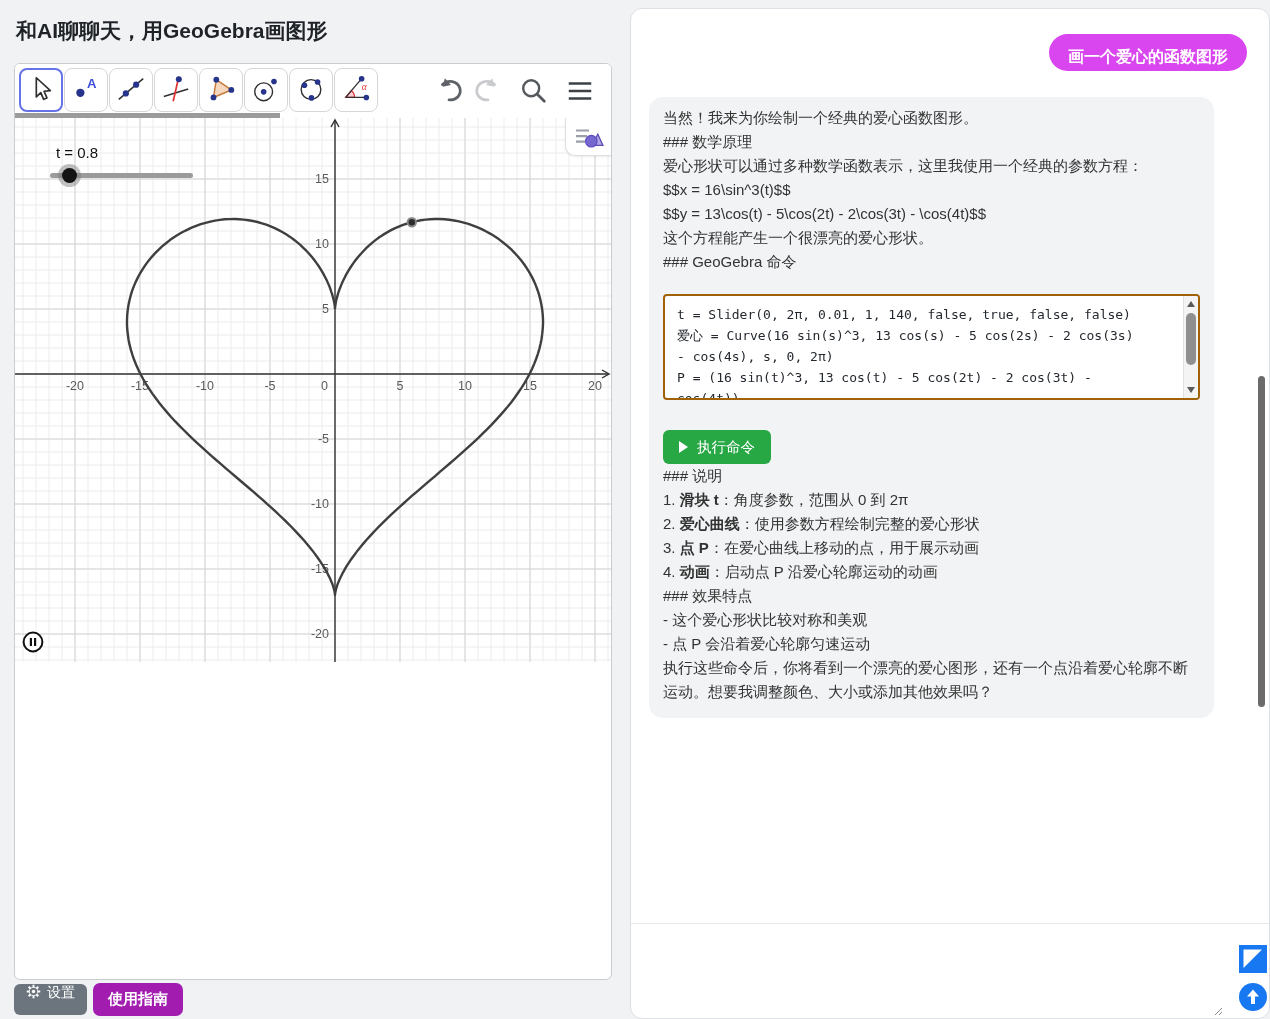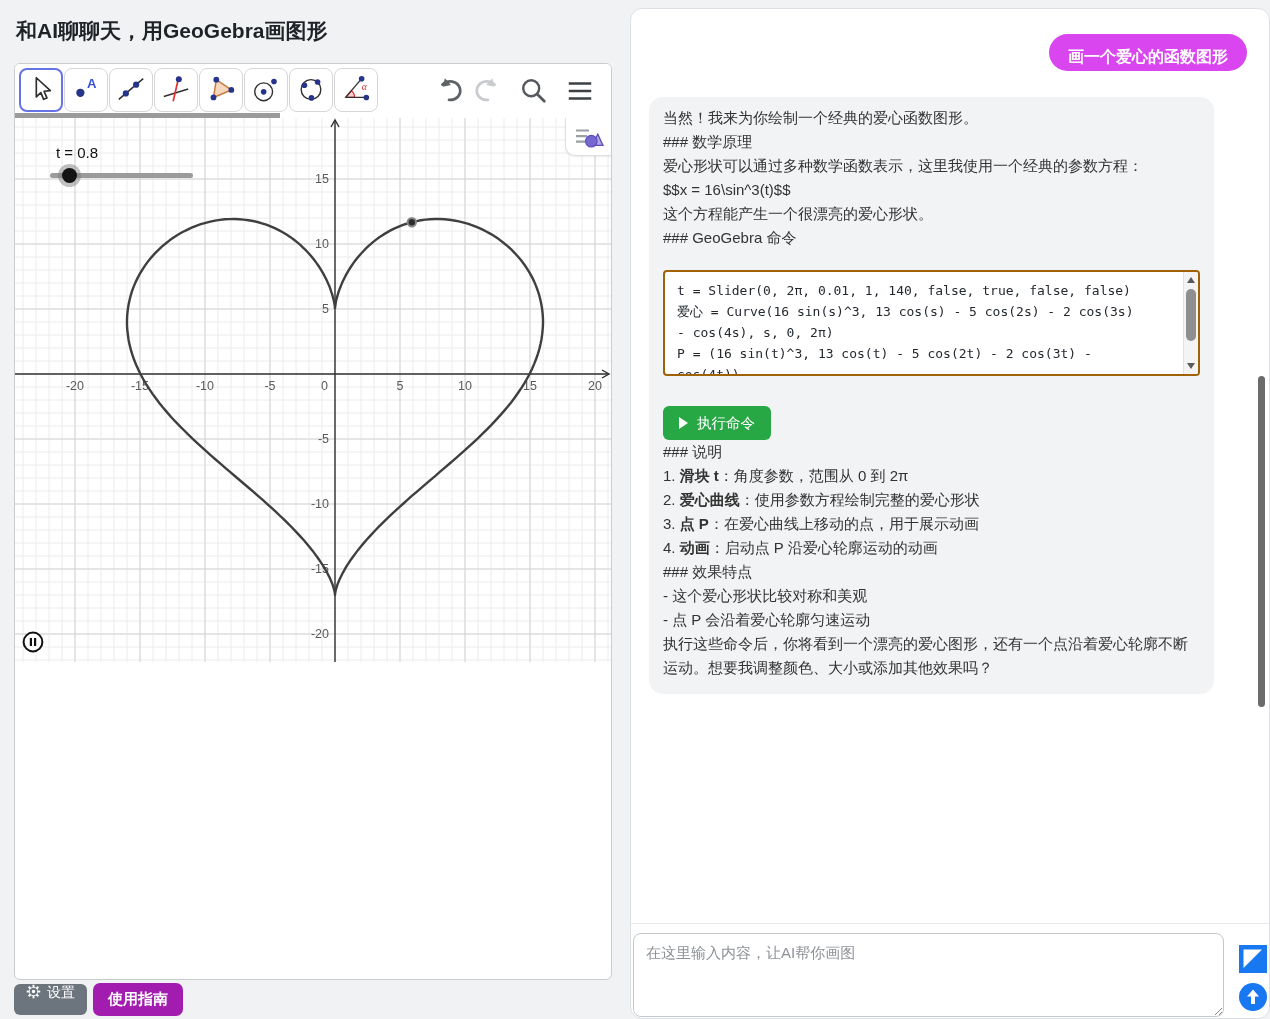--- a/index.html
+++ b/index.html
@@ -340,20 +340,21 @@
 
   <div class="chat-card">
 
     <div class="user-bubble">画一个爱心的函数图形</div>
 
     <div class="ai-bubble">
       <p>当然！我来为你绘制一个经典的爱心函数图形。</p>
       <p class="mt24">### 数学原理</p>
       <p>爱心形状可以通过多种数学函数表示，这里我使用一个经典的参数方程：</p>
       <p>$$x = 16\sin^3(t)$$</p>
+      <p>$$y = 13\cos(t) - 5\cos(2t) - 2\cos(3t) - \cos(4t)$$</p>
       <p class="mt24">这个方程能产生一个很漂亮的爱心形状。</p>
       <p class="mt24">### GeoGebra 命令</p>
 
       <div class="codewrap">
         <pre>t = Slider(0, 2π, 0.01, 1, 140, false, true, false, false)
 爱心 = Curve(16 sin(s)^3, 13 cos(s) - 5 cos(2s) - 2 cos(3s)
 - cos(4s), s, 0, 2π)
 P = (16 sin(t)^3, 13 cos(t) - 5 cos(2t) - 2 cos(3t) -
 cos(4t))</pre>
         <div class="code-sb">
@@ -377,21 +378,20 @@
       <p class="mt24">### 效果特点</p>
       <p>- 这个爱心形状比较对称和美观</p>
       <p>- 点 P 会沿着爱心轮廓匀速运动</p>
 
       <p class="mt24">执行这些命令后，你将看到一个漂亮的爱心图形，还有一个点沿着爱心轮廓不断运动。想要我调整颜色、大小或添加其他效果吗？</p>
     </div>
 
     <div class="chat-scroll-thumb"></div>
     <div class="chat-divider"></div>
 
-    <textarea class="chat-input" placeholder="在这里输入内容，让AI帮你画图" style=""></textarea>
     <svg class="resize-mark" width="9" height="9" viewBox="0 0 9 9">
       <line x1="1" y1="8" x2="8" y2="1" stroke="#8a8a8a" stroke-width="1"></line>
         <line x1="5" y1="8" x2="8" y2="5" stroke="#8a8a8a" stroke-width="1"></line>
     </svg>
 
     <button class="sq-btn">
       <svg width="28" height="28" viewBox="0 0 28 28">
         <rect x="0" y="0" width="28" height="28" fill="#1778f2"></rect>
         <polygon points="4.5,4.5 23,4.5 4.5,23" fill="#fff"></polygon>
       </svg>

